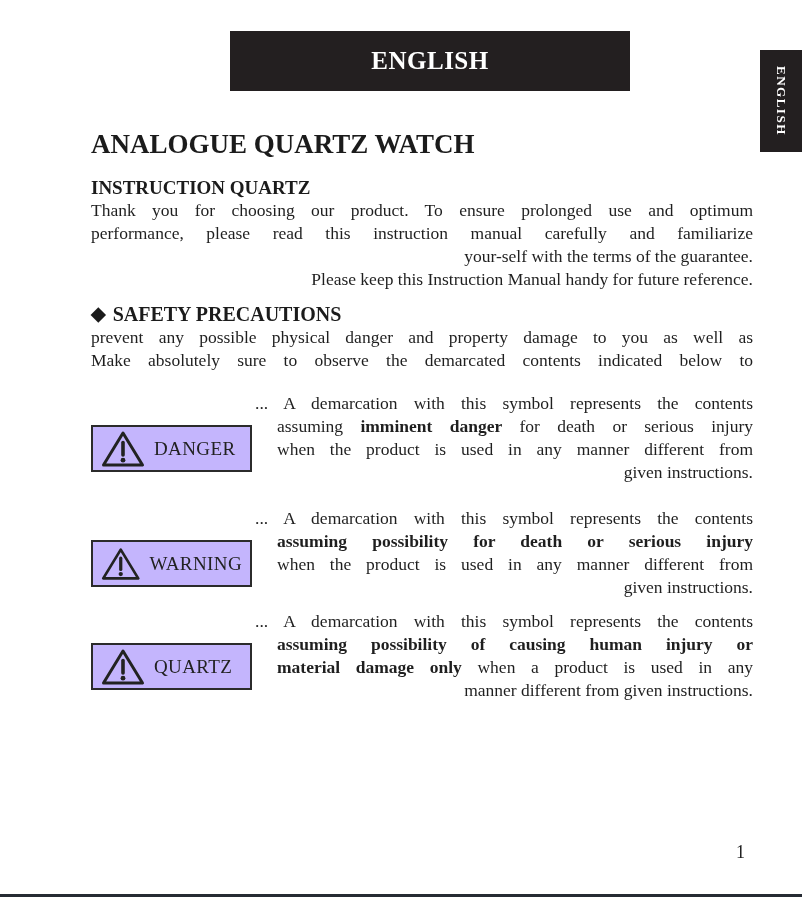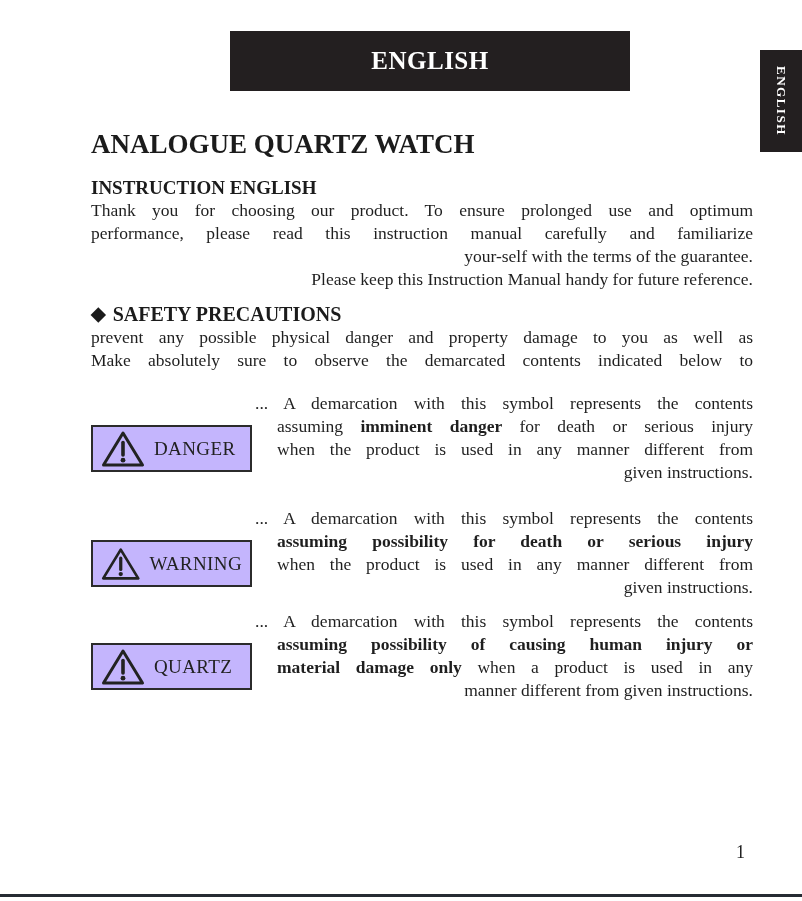--- a/index.html
+++ b/index.html
@@ -122,21 +122,21 @@
   </div>
 
   <div class="side-tab">
     <span>ENGLISH</span>
   </div>
 
   <div class="content">
 
     <h1 class="doc-title">ANALOGUE QUARTZ WATCH</h1>
 
-    <h2 class="section-heading">INSTRUCTION ENGLISH</h2>
+    <h2 class="section-heading">INSTRUCTION QUARTZ</h2>
 
     <div>
       <div class="jline">Thank you for choosing our product. To ensure prolonged use and optimum</div>
       <div class="jline">performance, please read this instruction manual carefully and familiarize</div>
       <div class="endline">your-self with the terms of the guarantee.</div>
       <div class="endline">Please keep this Instruction Manual handy for future reference.</div>
     </div>
 
     <h3 class="safety-heading">
       <span class="diamond">◆</span>

